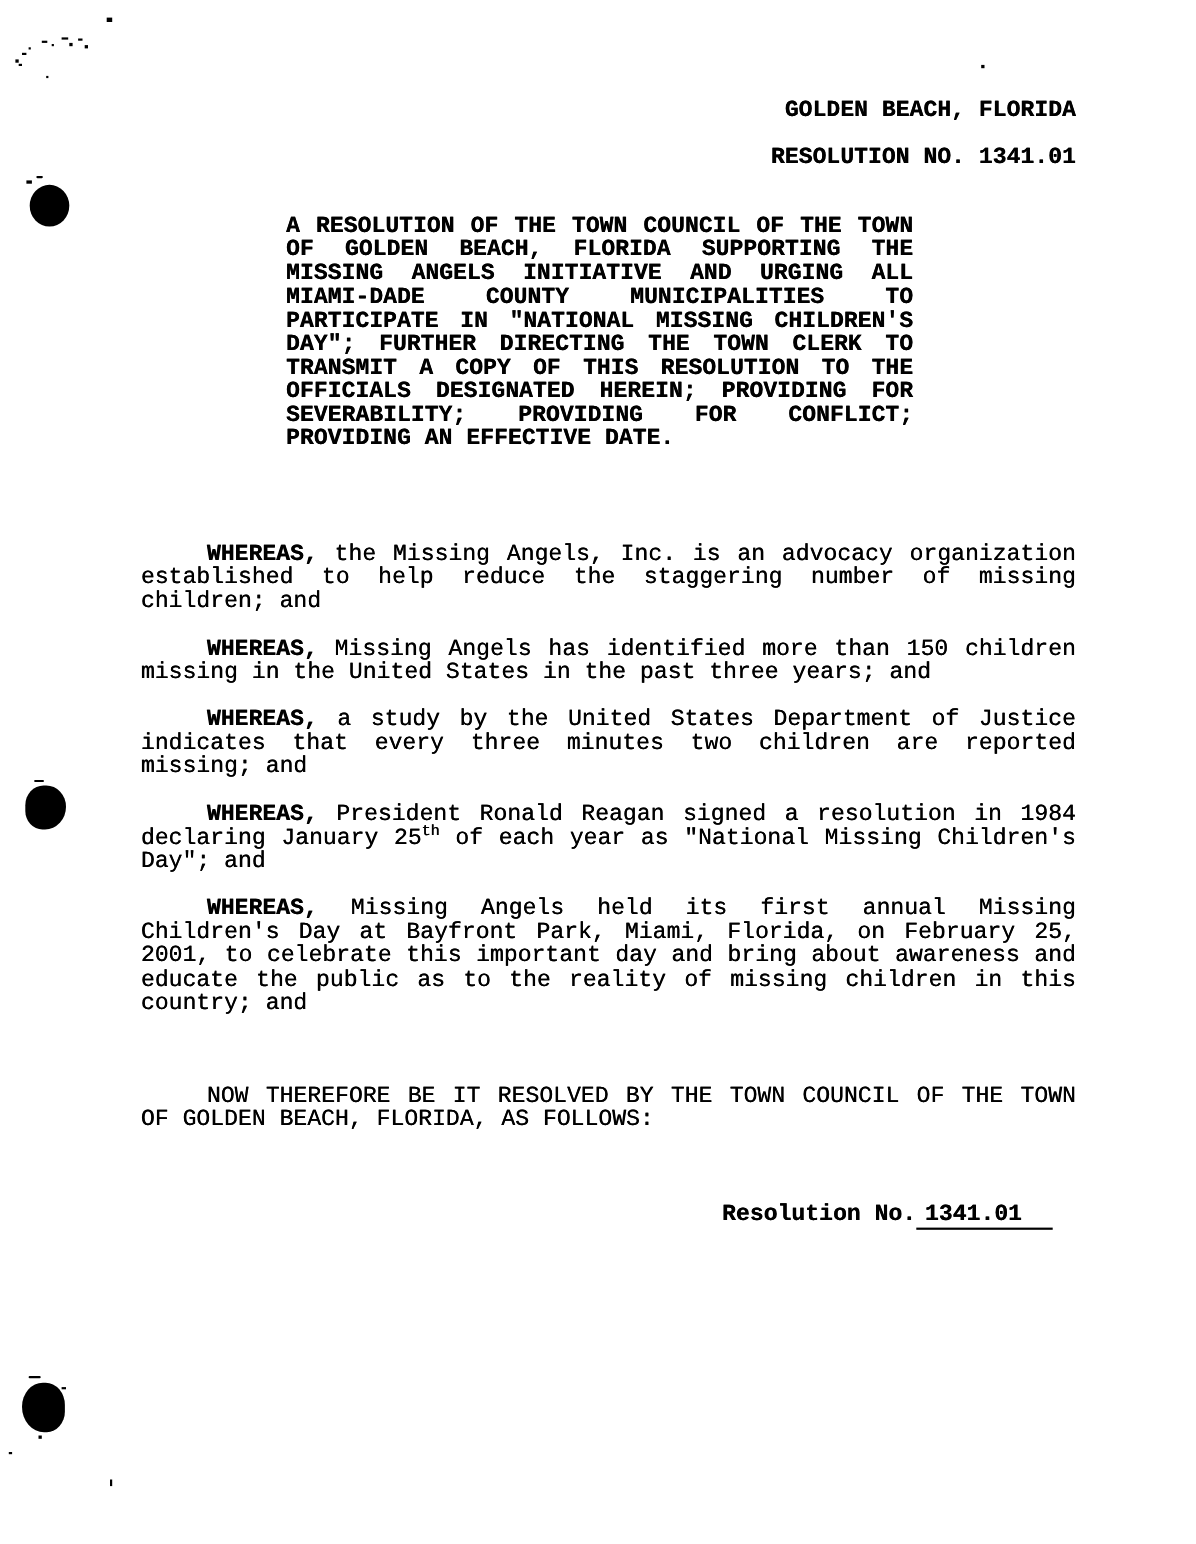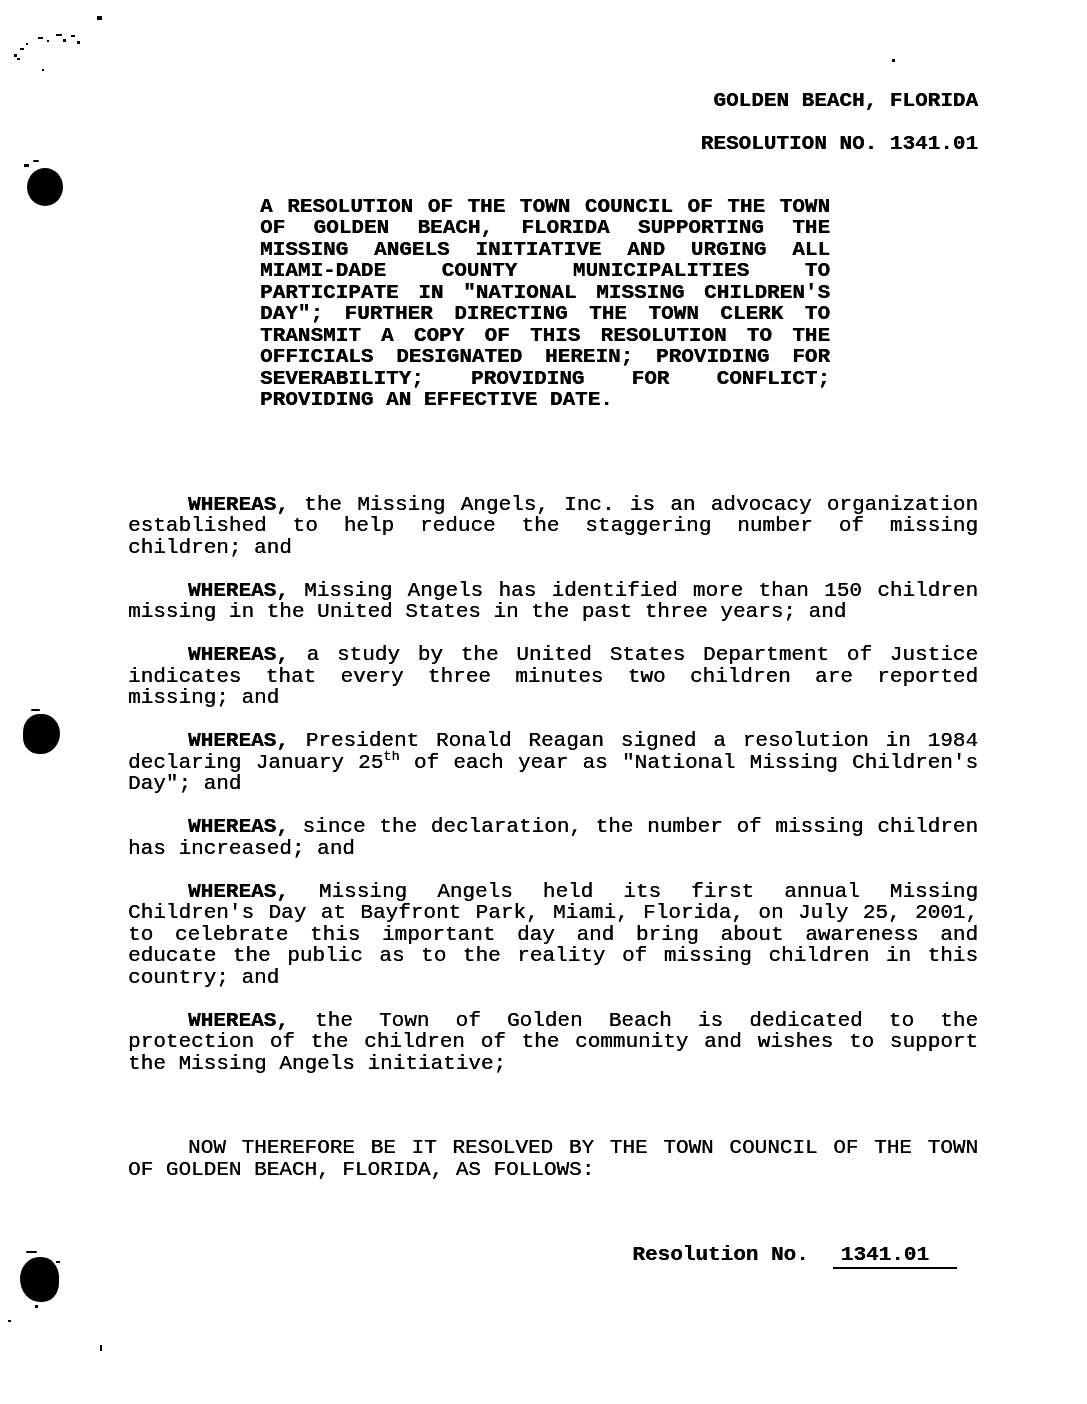--- a/index.html
+++ b/index.html
@@ -65,21 +65,20 @@
     box-sizing: border-box;
     margin-top: 64px;
     text-align: right;
     padding-right: 21px;
     font-weight: bold;
   }
   .res-no-value {
     display: inline-block;
     border-bottom: 2px solid #000;
     padding: 0 28px 1px 8px;
-    margin-left: 24px;
   }
   
   .artifact {
     position: absolute;
     background: #000;
   }
   .hole {
     border-radius: 50%;
   }
   .hole-1 { left: 27px;  top: 168px;  width: 36px; height: 38px; }
@@ -124,23 +123,21 @@
   <div class="summary">A RESOLUTION OF THE TOWN COUNCIL OF THE TOWN OF GOLDEN BEACH, FLORIDA SUPPORTING THE MISSING ANGELS INITIATIVE AND URGING ALL MIAMI-DADE COUNTY MUNICIPALITIES TO PARTICIPATE IN "NATIONAL MISSING CHILDREN'S DAY"; FURTHER DIRECTING THE TOWN CLERK TO TRANSMIT A COPY OF THIS RESOLUTION TO THE OFFICIALS DESIGNATED HEREIN; PROVIDING FOR SEVERABILITY; PROVIDING FOR CONFLICT; PROVIDING AN EFFECTIVE DATE.</div>
 
   <p class="body-para first"><span class="lead">WHEREAS,</span><span> the Missing Angels, Inc. is an advocacy organization established to help reduce the staggering number of missing children; and</span></p>
 
   <p class="body-para"><span class="lead">WHEREAS,</span><span> Missing Angels has identified more than 150 children missing in the United States in the past three years; and</span></p>
 
   <p class="body-para"><span class="lead">WHEREAS,</span><span> a study by the United States Department of Justice indicates that every three minutes two children are reported missing; and</span></p>
 
   <p class="body-para"><span class="lead">WHEREAS,</span><span> President Ronald Reagan signed a resolution in 1984 declaring January 25</span><sup class="sup">th</sup><span> of each year as "National Missing Children's Day"; and</span></p>
 
-  <p class="body-para"><span class="lead">WHEREAS,</span><span> since the declaration, the number of missing children has increased; and</span></p>
 
-  <p class="body-para"><span class="lead">WHEREAS,</span><span> Missing Angels held its first annual Missing Children's Day at Bayfront Park, Miami, Florida, on July 25, 2001, to celebrate this important day and bring about awareness and educate the public as to the reality of missing children in this country; and</span></p>
+  <p class="body-para"><span class="lead">WHEREAS,</span><span> Missing Angels held its first annual Missing Children's Day at Bayfront Park, Miami, Florida, on February 25, 2001, to celebrate this important day and bring about awareness and educate the public as to the reality of missing children in this country; and</span></p>
 
-  <p class="body-para"><span class="lead">WHEREAS,</span><span> the Town of Golden Beach is dedicated to the protection of the children of the community and wishes to support the Missing Angels initiative;</span></p>
 
   <p class="body-para resolved">NOW THEREFORE BE IT RESOLVED BY THE TOWN COUNCIL OF THE TOWN OF GOLDEN BEACH, FLORIDA, AS FOLLOWS:</p>
 
   <div class="footer-line"><span>Resolution No.</span><span class="res-no-value"> 1341.01</span></div>
 
 </div>
 
 </body></html>

